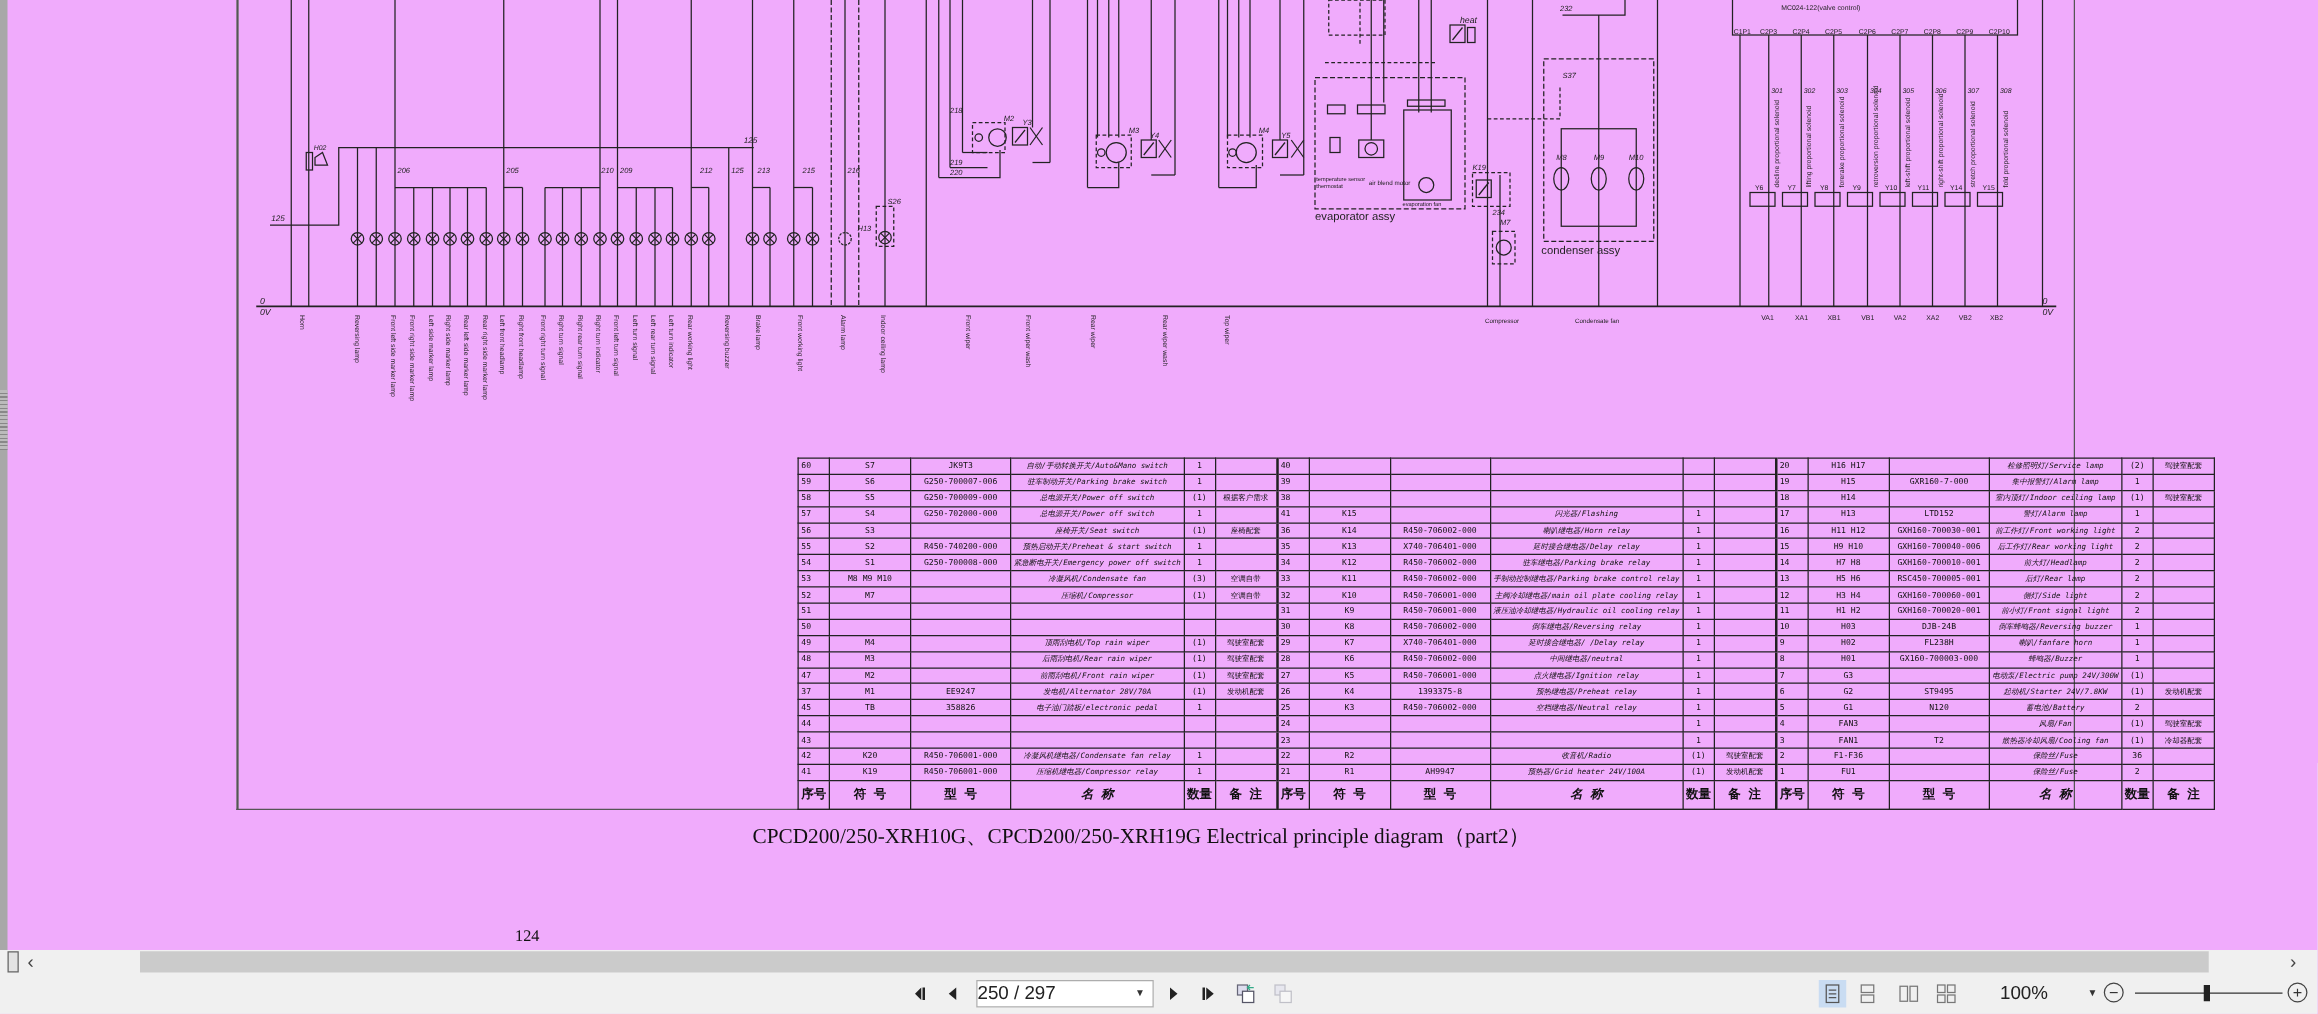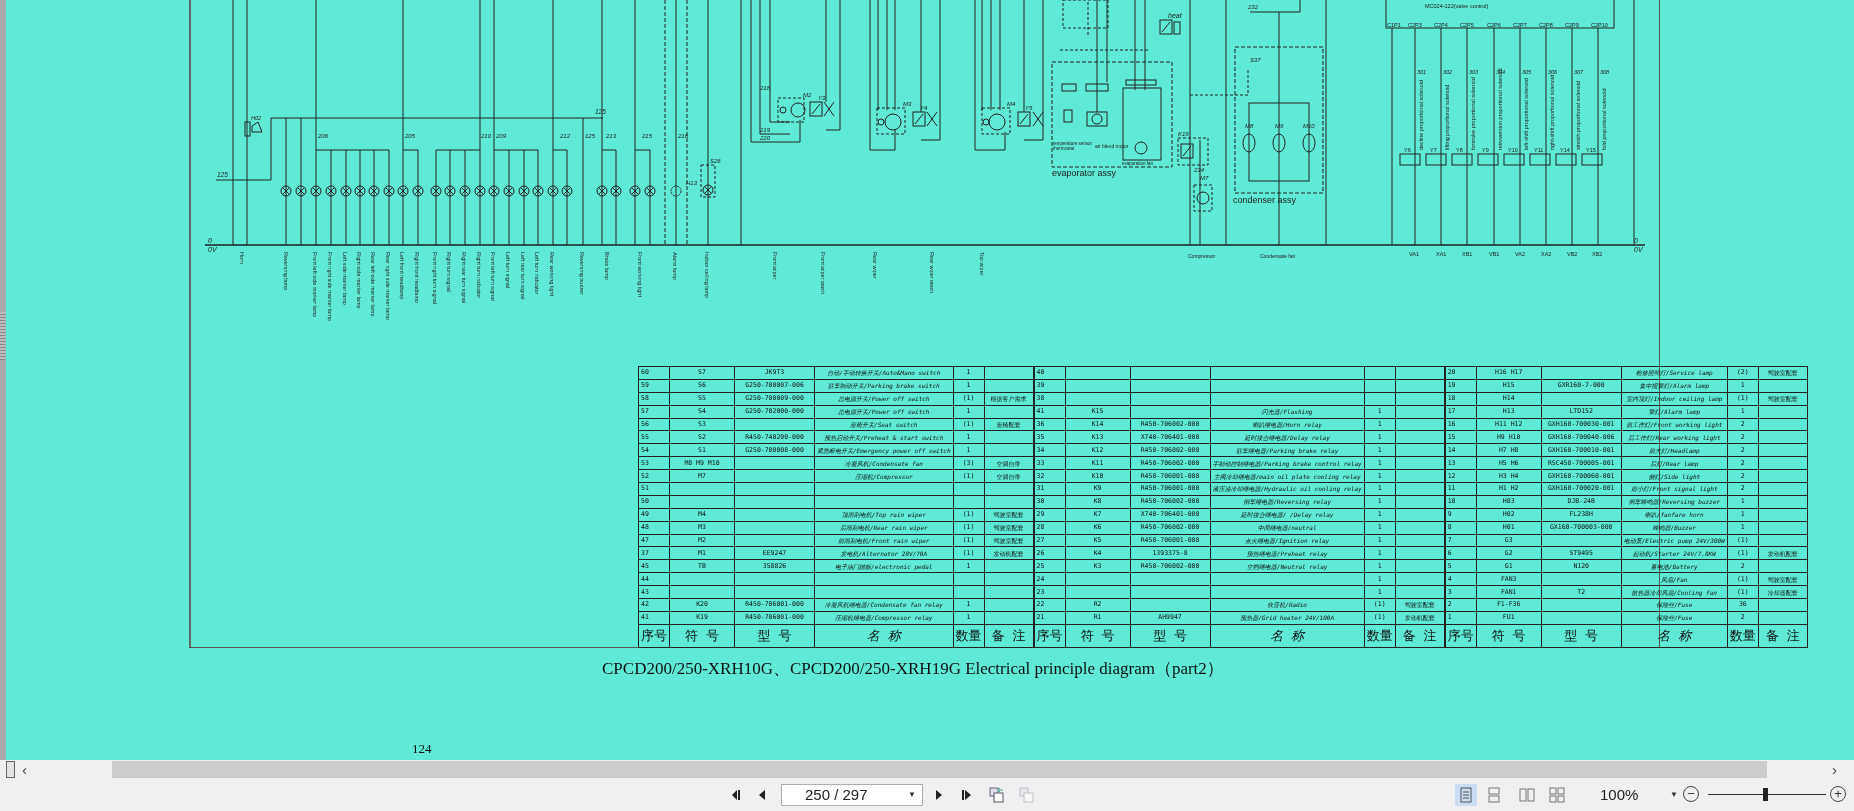--- a/index.html
+++ b/index.html
@@ -1,43 +1,43 @@
 <!DOCTYPE html>
 <html><head>
 <meta charset="utf-8">
 <style>
   html,body{margin:0;padding:0;}
   body{width:1854px;height:811px;overflow:hidden;background:#f0f0f0;font-family:"Liberation Sans",sans-serif;position:relative;}
-  .viewport{position:absolute;left:0;top:0;width:1854px;height:760px;background:#5eead4;overflow:hidden;}
+  .viewport{position:absolute;left:0;top:0;width:1854px;height:760px;background:#f0abfc;overflow:hidden;}
   .left-gutter{position:absolute;left:0;top:0;width:6px;height:760px;background:#a8a8a8;}
   .left-gutter .grip{position:absolute;left:0;top:312px;width:6px;height:48px;background:repeating-linear-gradient(0deg,#888 0 1px,#bbb 1px 3px);}
   .page-edge{position:absolute;left:189px;top:0;width:2px;height:648px;background:#7a7a7a;}
   .page-border-bottom{position:absolute;left:189px;top:647px;width:1472px;height:1px;background:#555;}
   .page-border-right{position:absolute;left:1659px;top:0;width:1px;height:648px;background:#555;}
   svg.schem{position:absolute;left:0;top:0;}
   .parts-table{position:absolute;left:638px;top:366px;border-collapse:collapse;font-family:"DejaVu Sans Mono",monospace;font-size:6.5px;color:#111;}
   .parts-table td{border:1px solid #222;height:11.9px;padding:0 2px;white-space:nowrap;overflow:hidden;text-align:center;line-height:11px;}
   .parts-table td.n{text-align:left;width:11px;}
   .parts-table td.sym{width:60px;}
   .parts-table td.mdl{width:75px;}
   .parts-table td.nm{width:78px;font-style:italic;font-size:6px;}
   .parts-table td.q{width:14px;}
   .parts-table td.rm{width:44px;font-size:6px;}
   .parts-table td.sep{border-left:2px solid #222;}
-  .parts-table tr.hdr td{height:22px;font-size:13px;font-weight:normal;}
+  .parts-table tr.hdr td{height:22px;font-size:10px;font-weight:bold;}
   .caption{position:absolute;left:602px;top:657px;font-family:"Liberation Serif",serif;font-size:17px;color:#111;white-space:nowrap;}
   .page-number{position:absolute;left:412px;top:741px;font-family:"Liberation Serif",serif;font-size:13px;color:#111;text-align:center;}
   .hscroll{position:absolute;left:0;top:760px;width:1854px;height:19px;background:#f0f0f0;}
   .hscroll .corner{position:absolute;left:6px;top:1px;width:9px;height:17px;background:#e3e3e3;border:1px solid #666;box-sizing:border-box;}
   .hscroll .arrow-left{position:absolute;left:22px;top:0;font-size:15px;color:#444;line-height:19px;}
   .hscroll .arrow-right{position:absolute;left:1832px;top:0;font-size:15px;color:#444;line-height:19px;}
   .hscroll .thumb{position:absolute;left:112px;top:1px;width:1655px;height:17px;background:#cbcbcb;}
   .statusbar{position:absolute;left:0;top:779px;width:1854px;height:32px;background:#f0f0f0;}
   .nav-btn{position:absolute;top:6px;height:20px;display:flex;align-items:center;justify-content:center;color:#222;font-size:14px;}
-  .page-box{position:absolute;left:781px;top:5px;width:142px;height:22px;background:#fff;border:1px solid #adadad;box-sizing:border-box;font-size:15px;color:#222;line-height:20px;padding-left:23px;}
+  .page-box{position:absolute;left:781px;top:5px;width:142px;height:22px;background:#fff;border:1px solid #adadad;box-sizing:border-box;font-size:15px;color:#222;line-height:20px;padding-left:0;}
   .page-box .dd{position:absolute;right:6px;top:0;font-size:8px;color:#333;}
   .view-btn{position:absolute;top:5px;width:22px;height:22px;display:flex;align-items:center;justify-content:center;}
   .view-btn.active{background:#c9dcf2;}
   .zoom-val{position:absolute;left:1600px;top:5px;font-size:15px;color:#222;line-height:22px;}
   .zoom-dd{position:absolute;left:1670px;top:5px;font-size:8px;color:#333;line-height:22px;}
   .zoom-circ{position:absolute;top:7px;width:16px;height:16px;border:1px solid #444;border-radius:50%;box-sizing:border-box;font-size:13px;line-height:13px;text-align:center;color:#333;}
   .zoom-track{position:absolute;left:1708px;top:15px;width:118px;height:1px;background:#333;}
   .zoom-thumb{position:absolute;left:1763px;top:9px;width:5px;height:13px;background:#222;}
 </style>
 </head>

